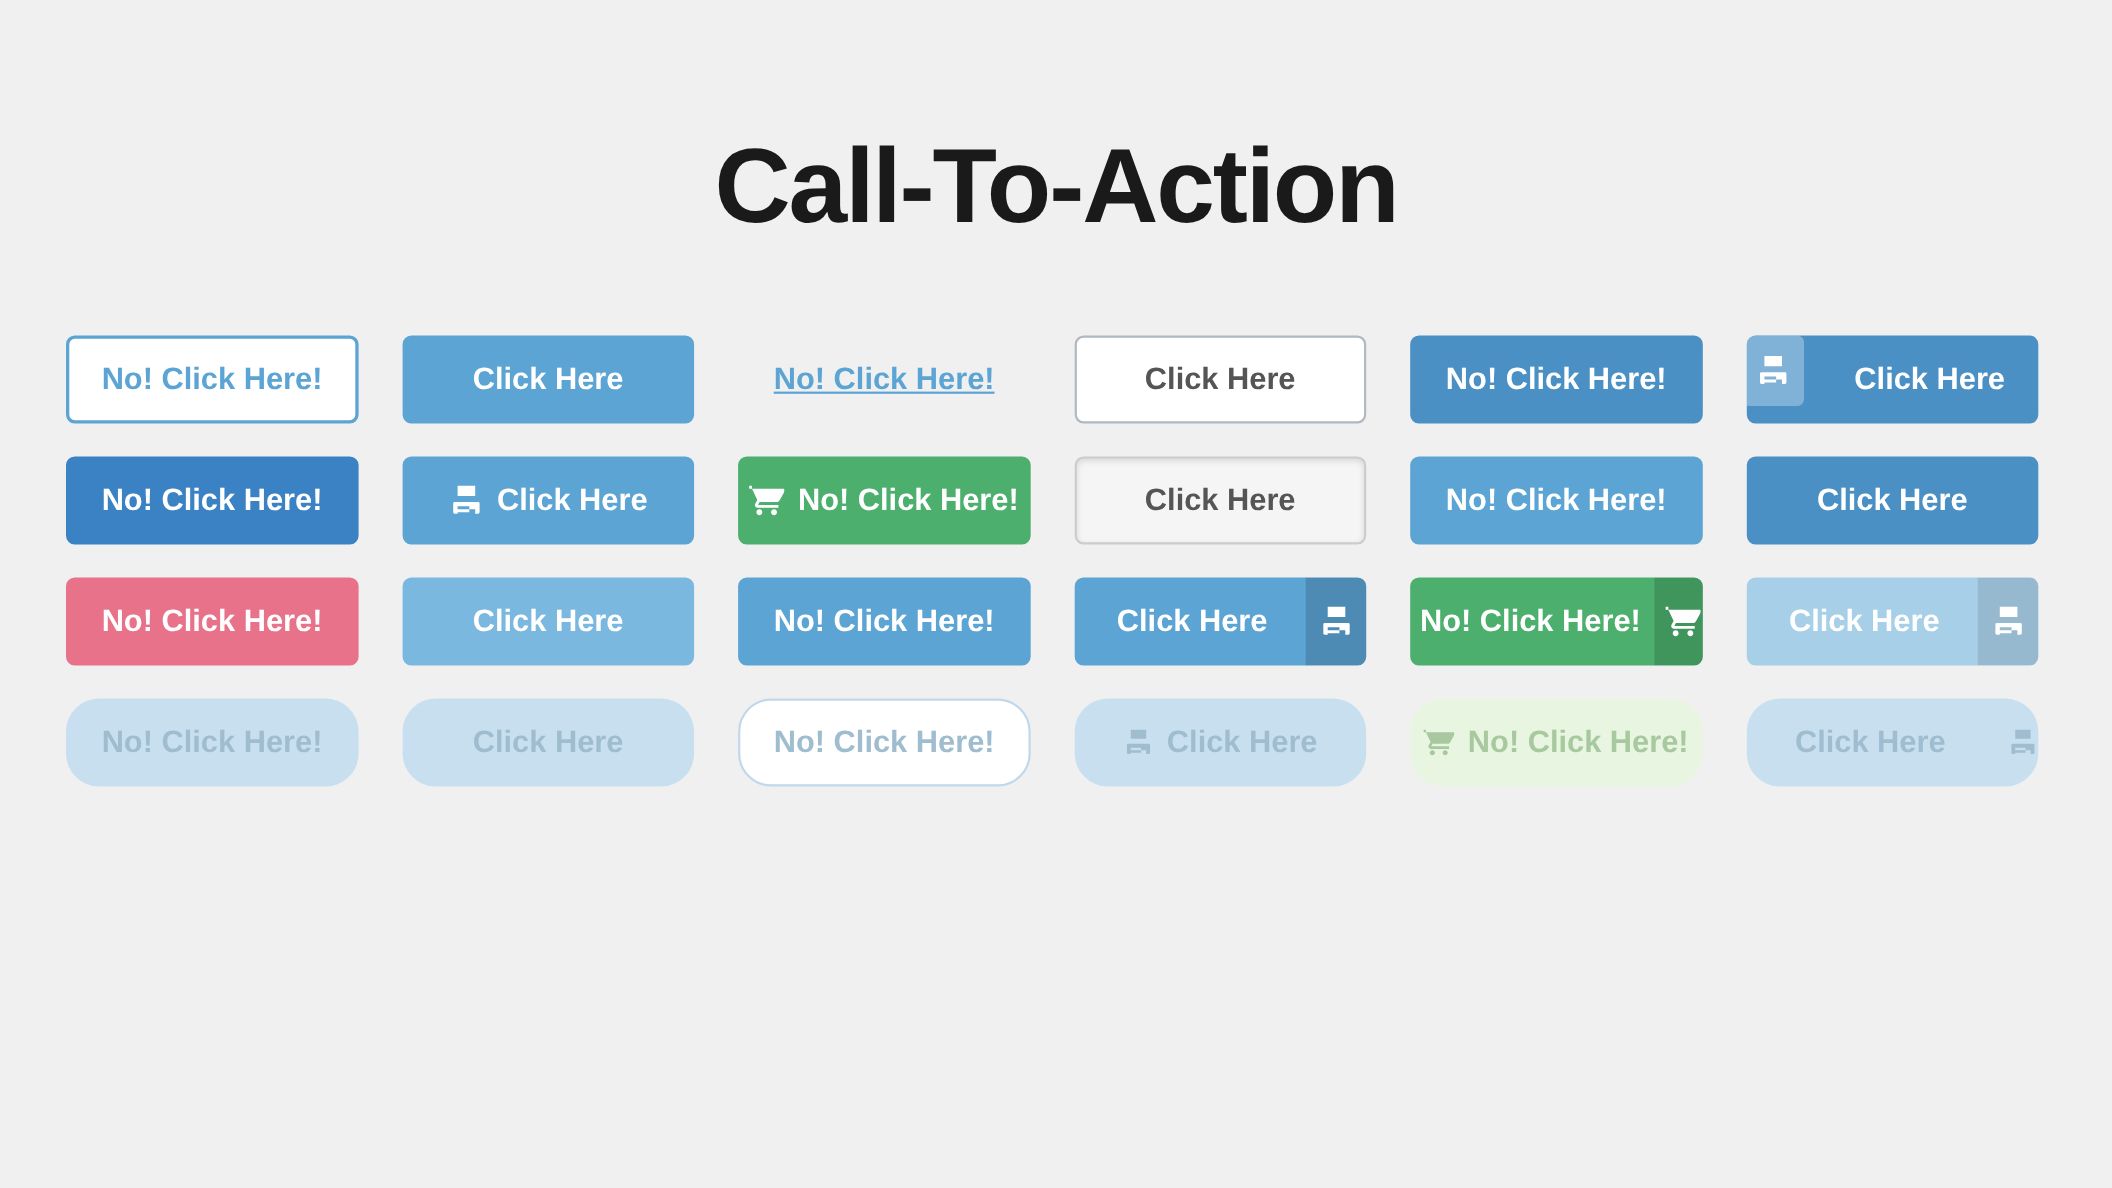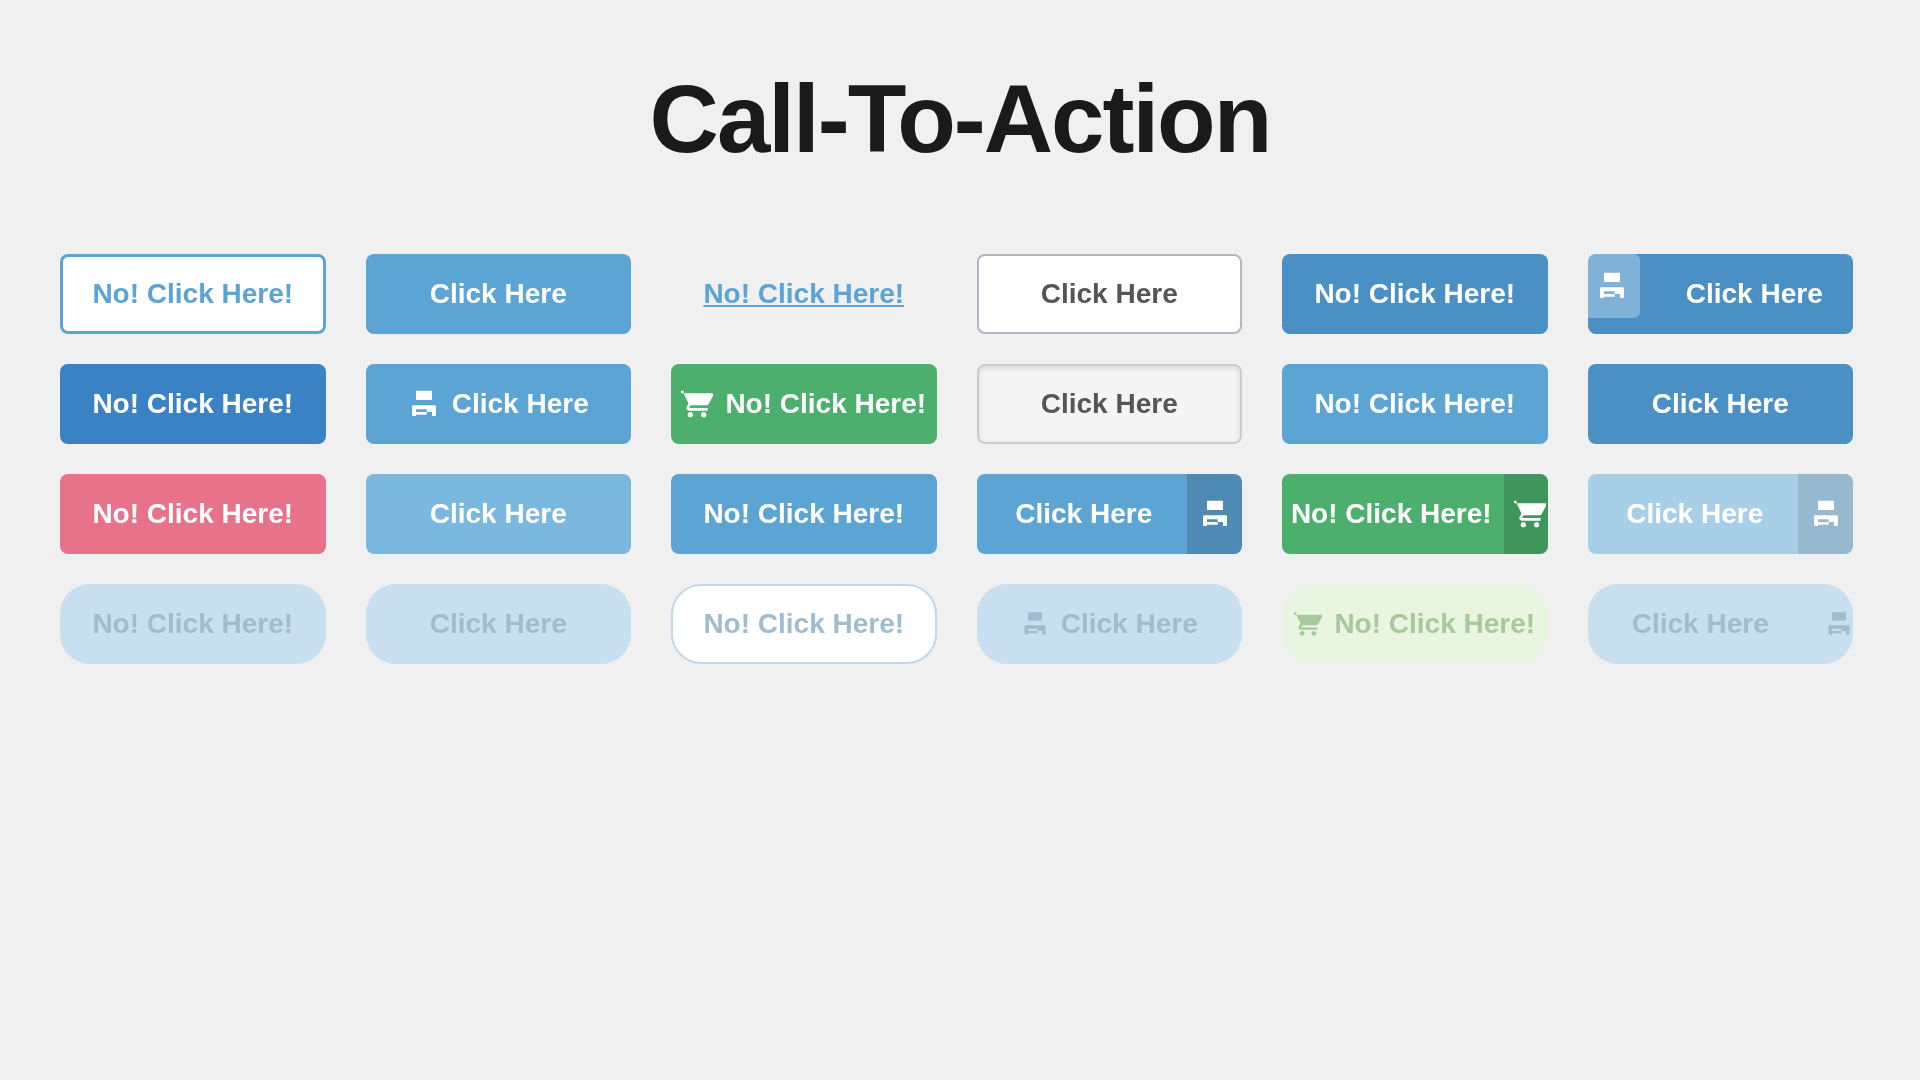--- a/index.html
+++ b/index.html
@@ -10,21 +10,21 @@
       width: 1920px;
       min-height: 1080px;
       overflow-x: hidden;
     }
 
     .page-title {
       text-align: center;
       font-size: 96px;
       font-weight: 900;
       color: #1a1a1a;
-      padding-top: 64px;
+      padding-top: 115px;
       padding-bottom: 60px;
       letter-spacing: -2px;
     }
 
     .button-grid {
       display: grid;
       grid-template-columns: repeat(6, 1fr);
       gap: 30px 40px;
       padding: 20px 67px 60px 60px;
     }

